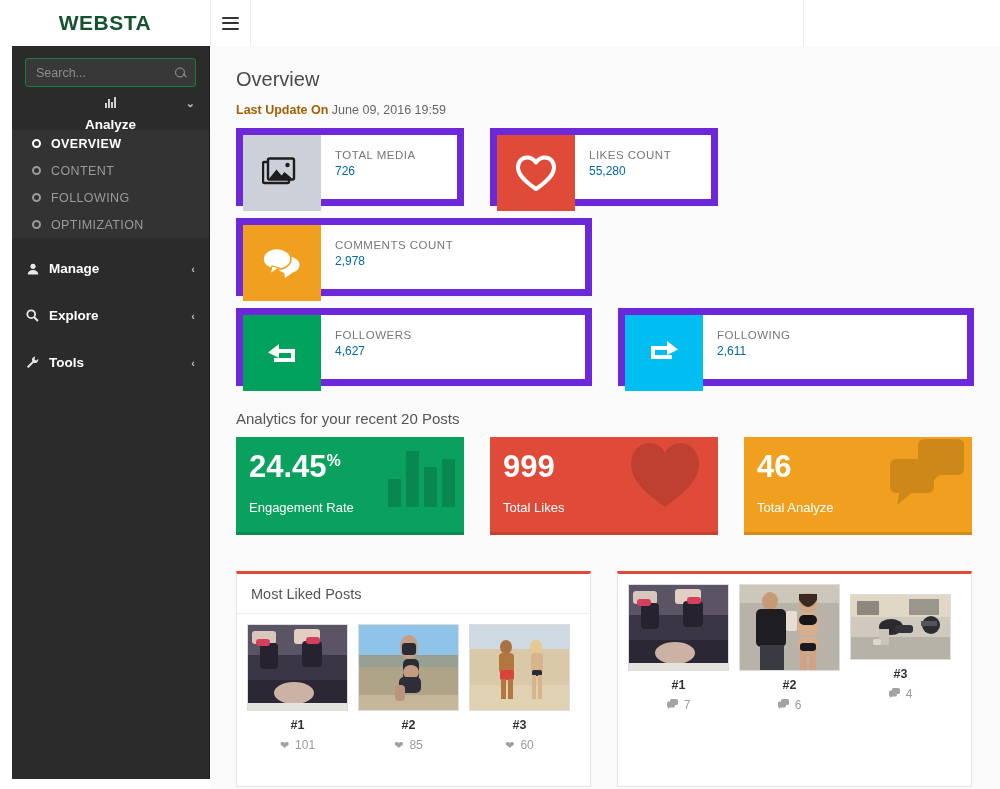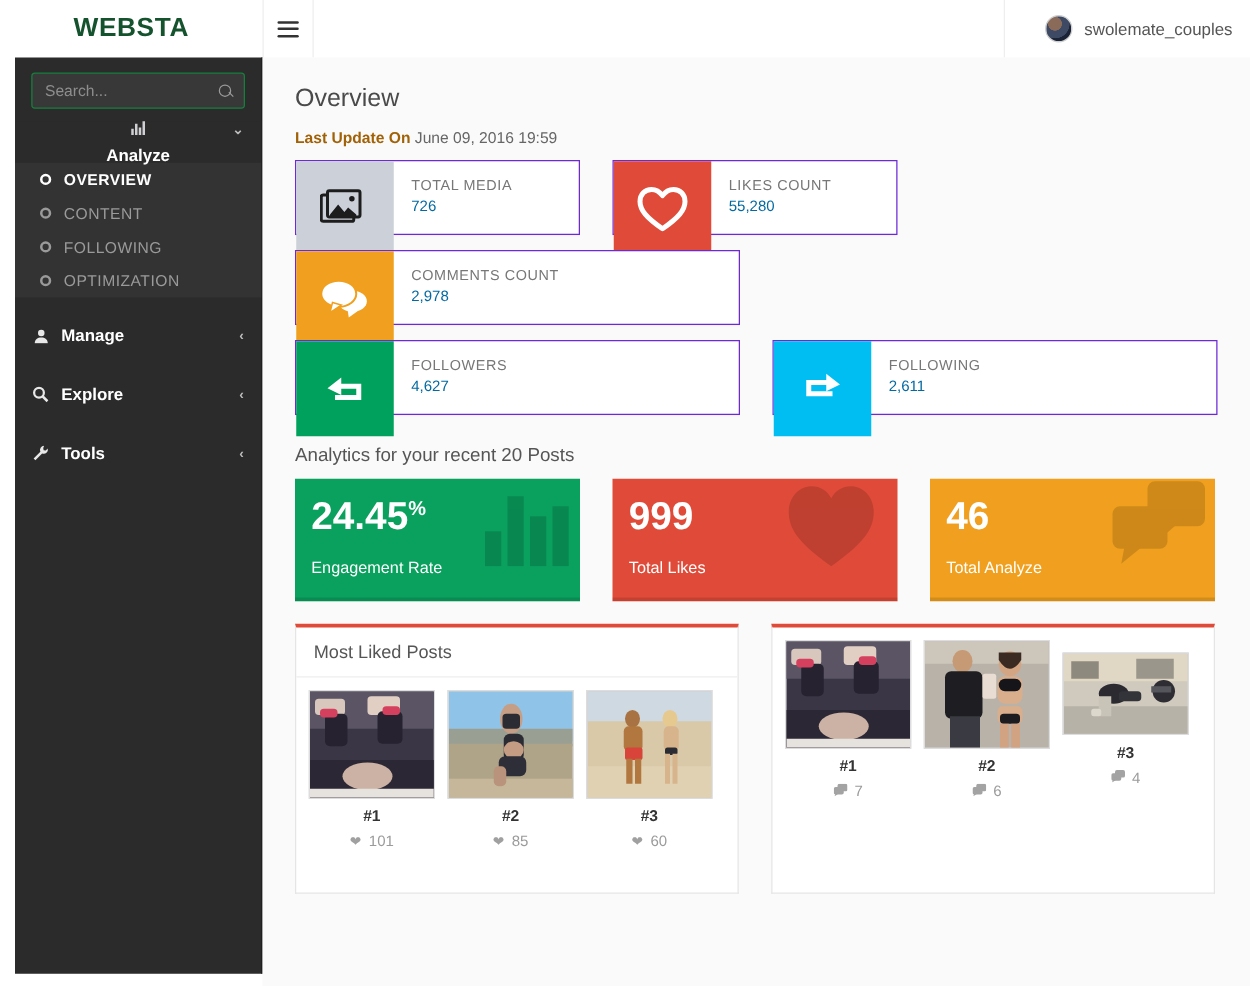--- a/index.html
+++ b/index.html
@@ -65,42 +65,42 @@
   
   .main { position:absolute; left:210px; top:46px; width:790px; height:743px;
     background:#fafafa; overflow:hidden; }
   .main-inner { padding:22px 16px 0 26px; }
   .page-title { font-size:20px; color:#4a4a4a; font-weight:normal; margin-bottom:12px; }
   .last-update { font-size:12.5px; color:#666; margin-bottom:11px; }
   .last-update b { color:#a16207; }
 
   
   .stat-row { display:flex; gap:26px; margin-bottom:12px; }
-  .stat-card { background:#ffffff; border:1px solid #6d28d9; display:flex; height:60px;
+  .stat-card { background:#ffffff; border:7px solid #6d28d9; display:flex; height:78px;
     box-shadow:0 1px 0 rgba(0,0,0,.03); }
   .stat-card.w-half { width:228px; }
   .stat-card.w-wide { width:356px; }
   .stat-card.w-wide2 { width:356px; }
   .stat-ic { width:78px; height:76px; flex:none; display:flex; align-items:center; justify-content:center; }
   .stat-txt { padding:14px 0 0 14px; }
   .stat-lbl { font-size:11.5px; color:#777; letter-spacing:.5px; margin-bottom:3px; }
   .stat-val { font-size:12px; font-weight:normal; color:#0369a1; }
 
   
   .sec-title { font-size:15px; color:#555; margin:24px 0 10px 0; }
   .an-row { display:flex; gap:26px; }
   .an-card { width:228px; height:98px; position:relative; overflow:hidden; color:#fff;
     border-bottom:3px solid rgba(0,0,0,.12); }
   .an-num { position:absolute; left:13px; top:14px; font-size:31px; font-weight:bold; line-height:1; }
   .an-num sup { font-size:16px; vertical-align:super; }
   .an-sub { position:absolute; left:13px; top:63px; font-size:13px; }
   .an-glyph { position:absolute; right:6px; top:4px; opacity:.14; }
 
   
-  .panels { display:flex; gap:26px; margin-top:18px;align-items:center; }
+  .panels { display:flex; gap:26px; margin-top:36px;align-items:center; }
   .panel { width:355px; background:#ffffff; border:1px solid #e5e5e5; border-top:3px solid #e04b39;
     height:216px; }
   .panel-head { height:40px; display:flex; align-items:center; padding:0 14px;
     border-bottom:1px solid #eeeeee; font-size:14.5px; color:#555; }
   .thumbs { display:flex; padding:10px 10px 0 10px; gap:10px; }
   .thumb-col { width:101px; text-align:center; }
   .thumb { width:101px; height:87px; border:1px solid #ddd; overflow:hidden; display:block;
     background:#cfcfcf; cursor:pointer; }
   .thumb-rank { font-size:12.5px; font-weight:bold; color:#333; margin-top:7px; }
   .thumb-stat { font-size:12px; color:#9b9b9b; margin-top:6px; display:flex;
@@ -119,24 +119,20 @@
     <div class="vdiv" style="left:210px;"></div>
     <div class="vdiv" style="left:250px;"></div>
     <div class="burger-btn">
       <span class="burger">
           <i></i>
           <i></i>
           <i></i>
         </span>
     </div>
     <div class="vdiv" style="right:196px;"></div>
-    <div class="userbox">
-      <span class="avatar"></span>
-      <span class="uname">swolemate_couples</span>
-    </div>
   </div>
 
   <div class="sidebar">
 
     <div class="search-wrap">
       <div class="search-box">
         <input type="text" placeholder="Search..." style="">
         <span class="s-icon"></span>
       </div>
     </div>

